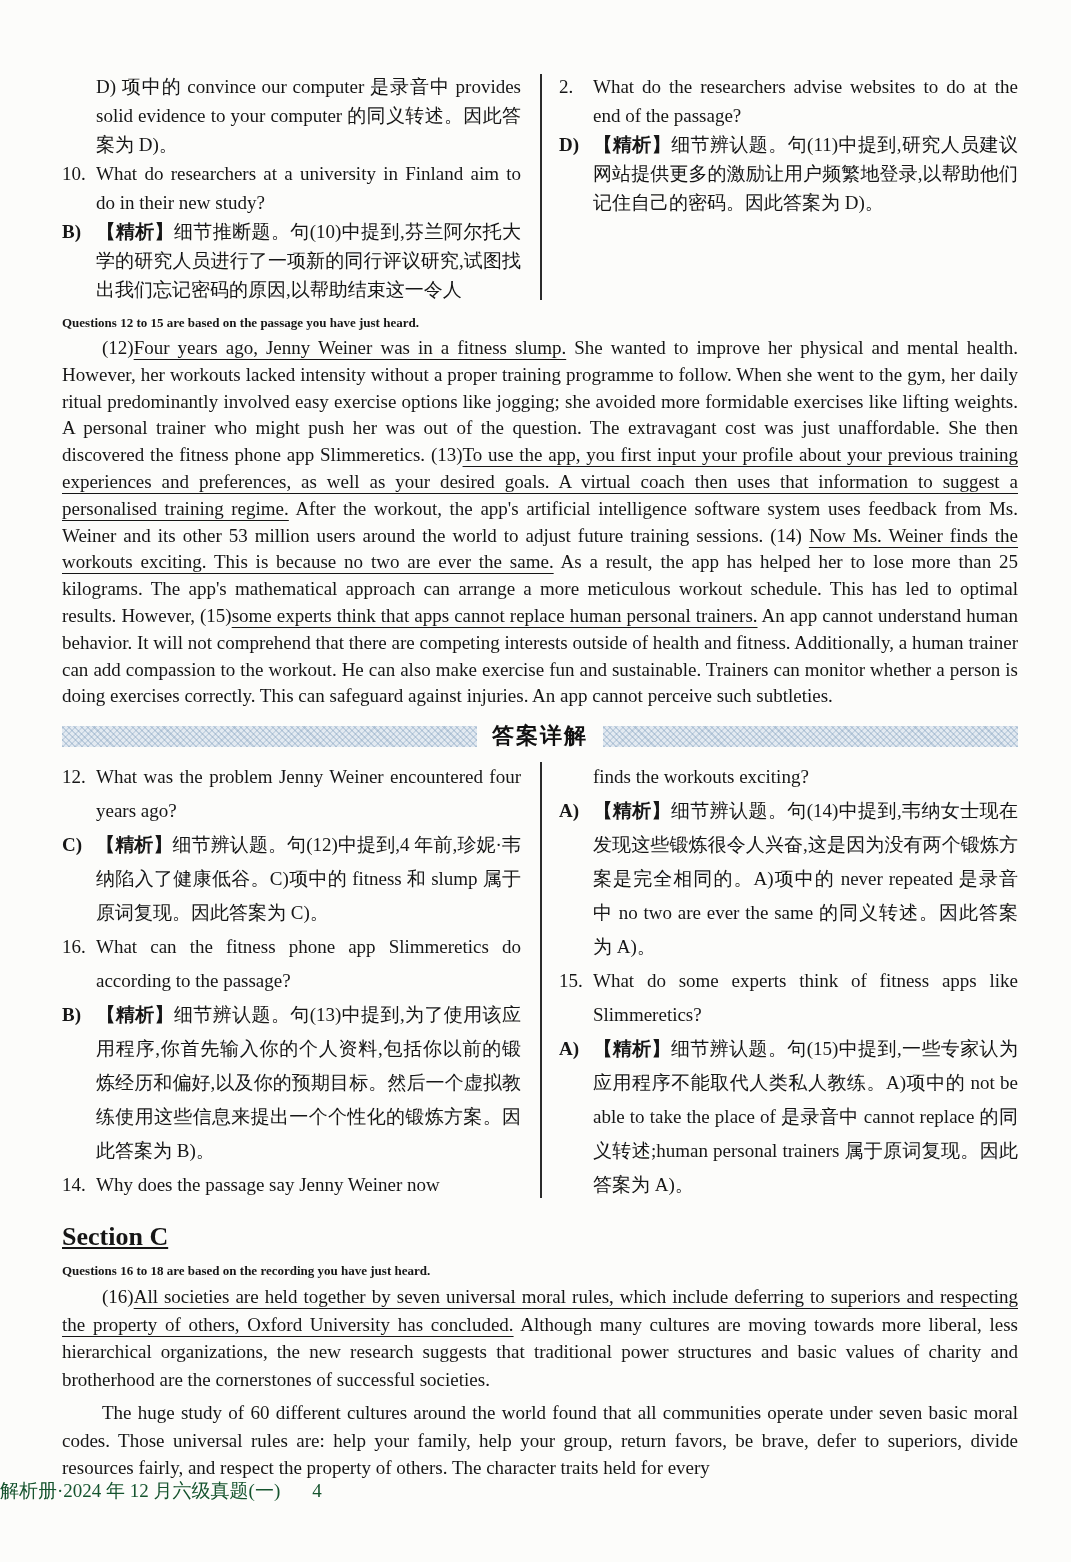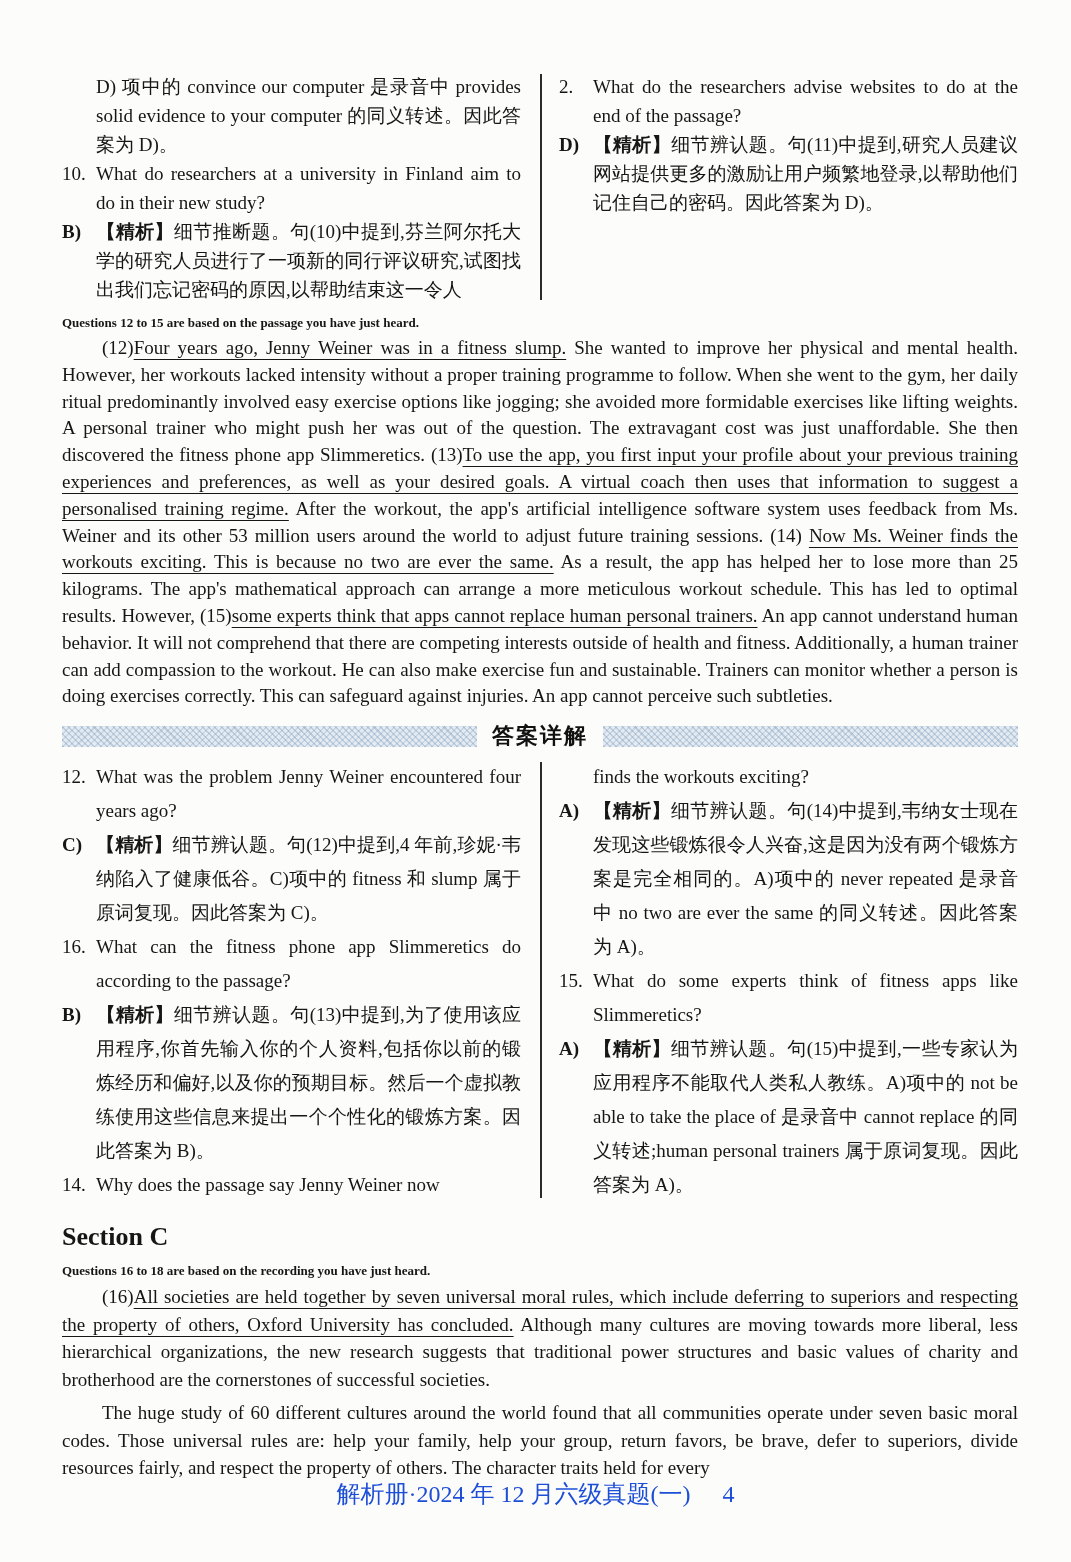--- a/index.html
+++ b/index.html
@@ -31,24 +31,24 @@
     background:
       repeating-linear-gradient(45deg,  rgba(104,140,176,0.30) 0 1.5px, transparent 1.5px 4.5px),
       repeating-linear-gradient(-45deg, rgba(104,140,176,0.22) 0 1.5px, transparent 1.5px 4.5px),
       var(--bar-color,#e3eaf1);
   }
   .banner-label {
     font-family:"Liberation Sans","DejaVu Sans",sans-serif;
     font-weight:bold; font-size:22px; margin:0 15px; letter-spacing:2px; color:#111;
   }
 
-  .section-title { font-size:26px; font-weight:bold; margin:20px 0 4px 0; }
+  .section-title { font-size:26px; font-weight:bold; margin:20px 0 4px 0;text-decoration:underline; }
   .para2 { margin-top:6px; }
 
-  .footer { position:absolute; top:1478px; left:0; width:100%; text-align:center; font-size:24px; color:#1d4ed8; }
+  .footer { position:absolute; top:1478px; left:0; width:100%; text-align:left; font-size:19px; color:#14532d; }
   .pageno { margin-left:32px; }
 </style>
 </head>
 <body>
 
 <div class="page">
   <div class="content">
 
     <div class="two-col">
       <div class="col">

